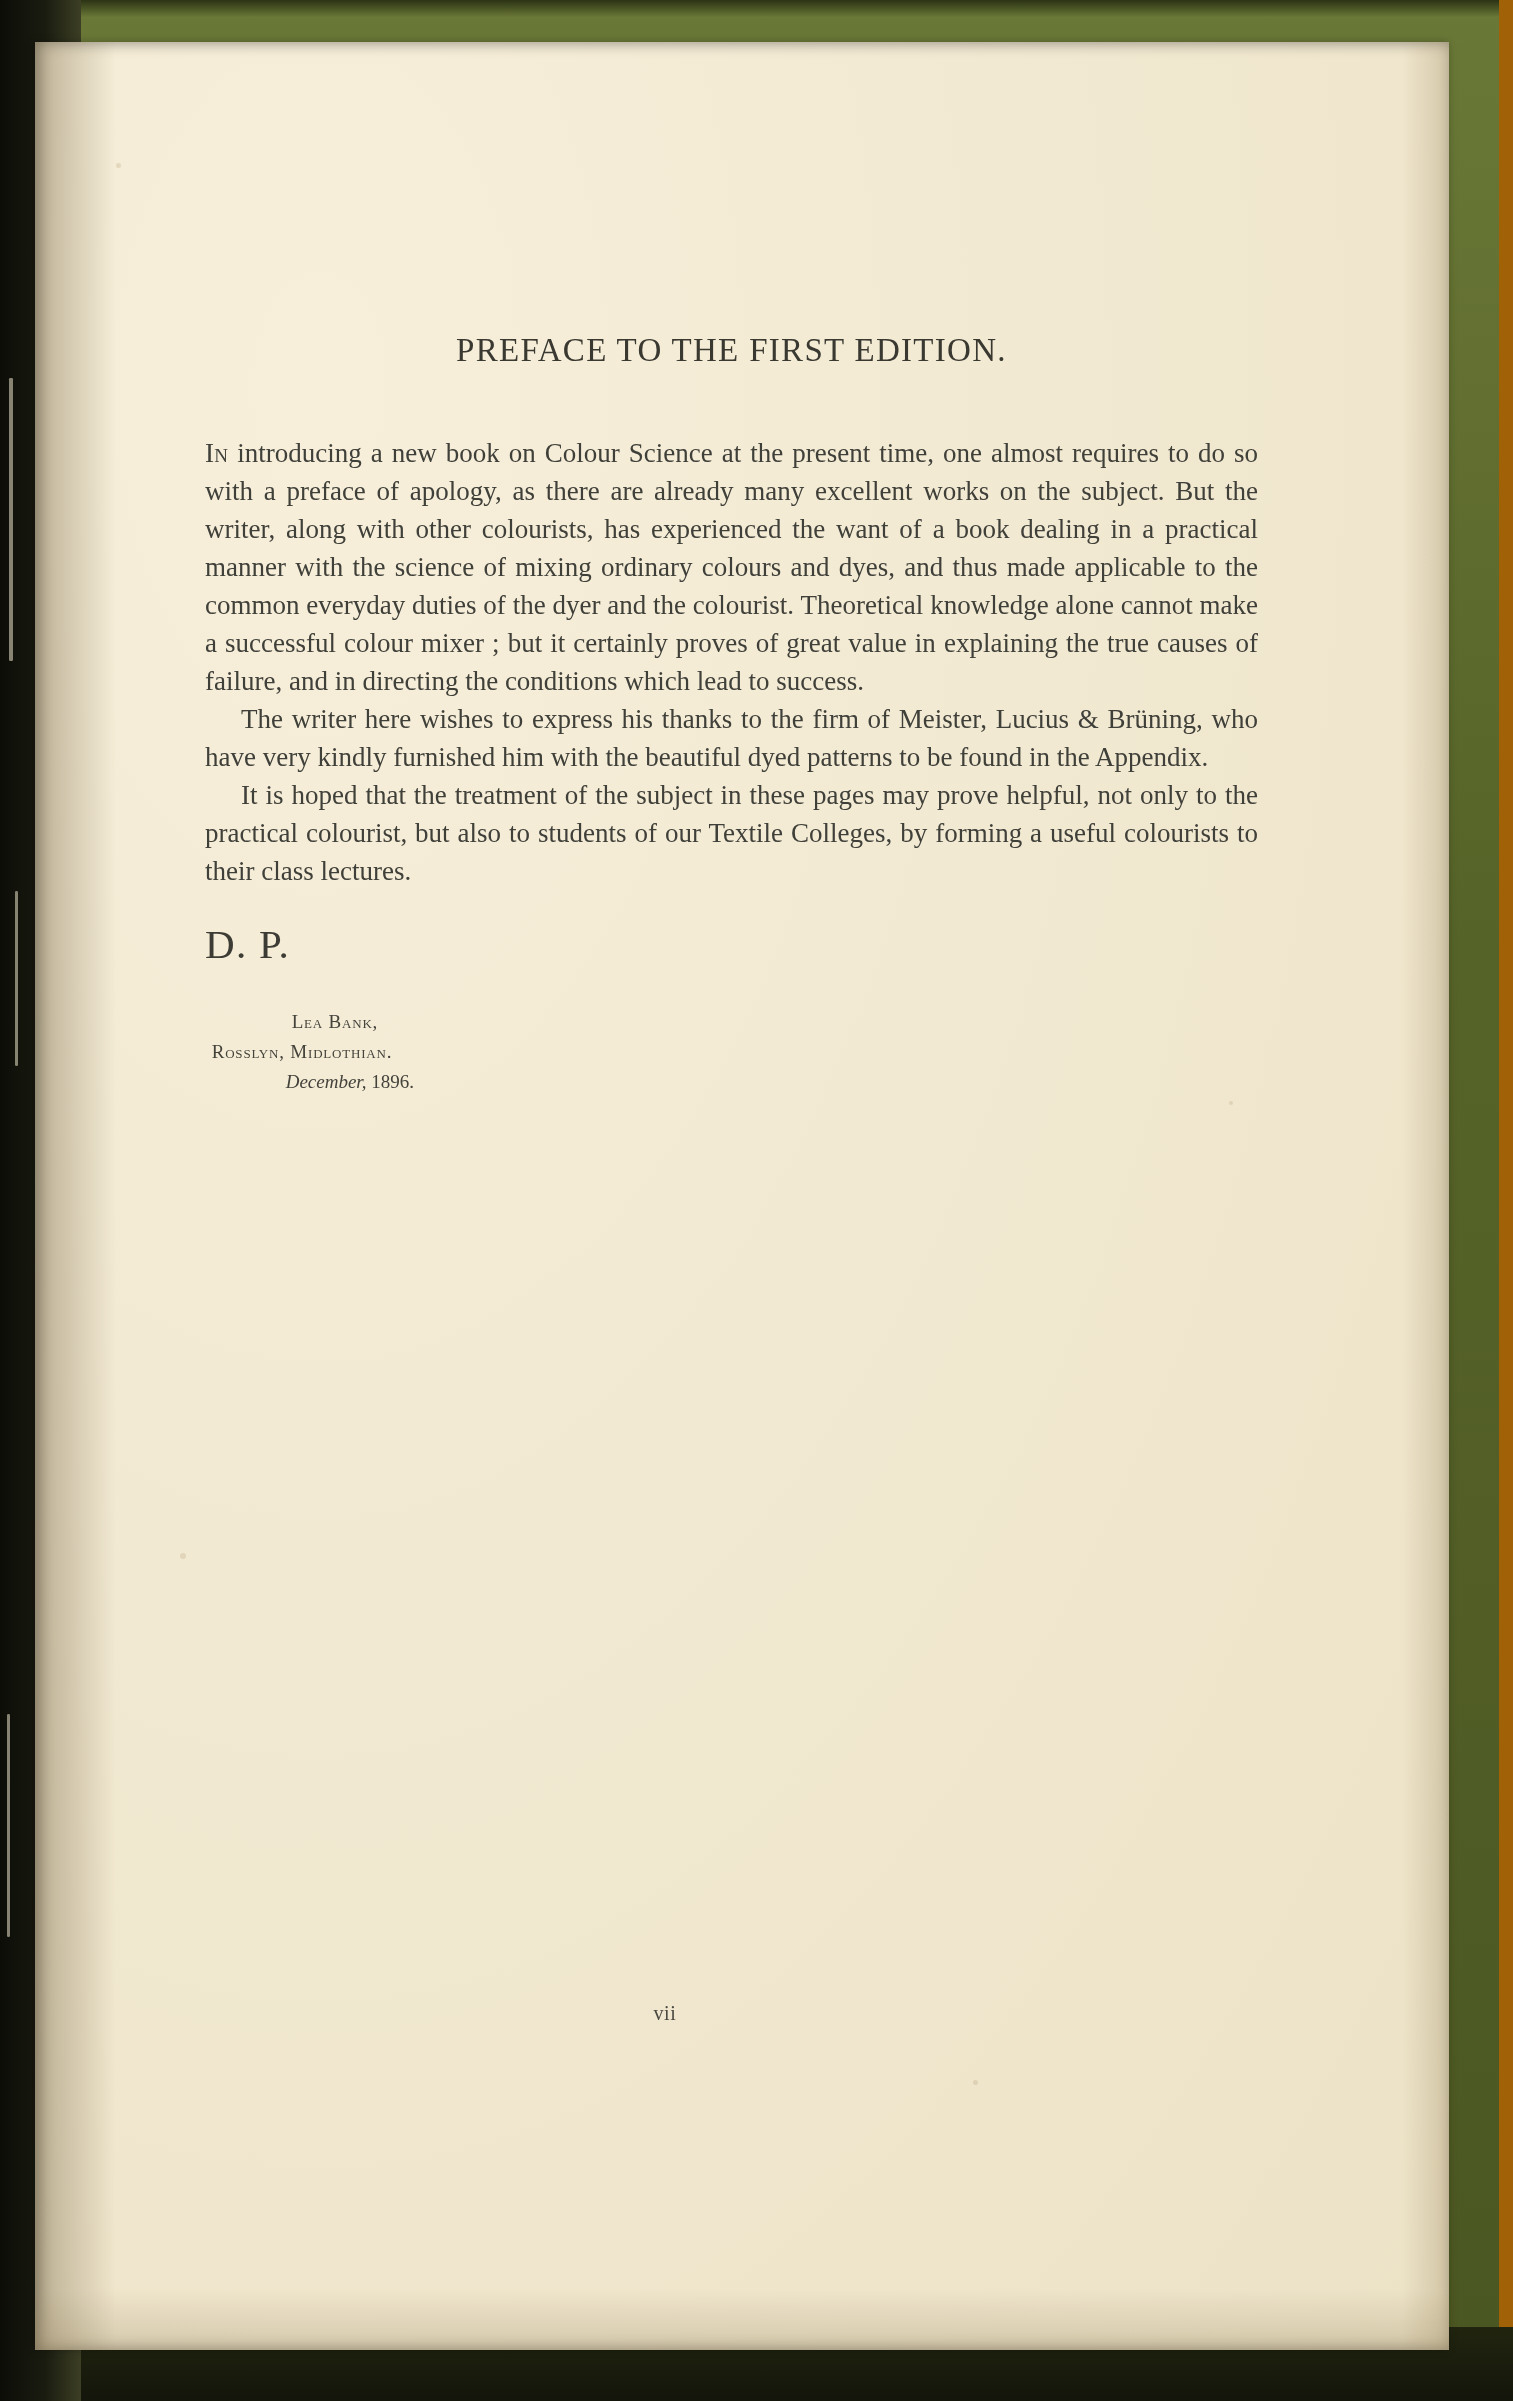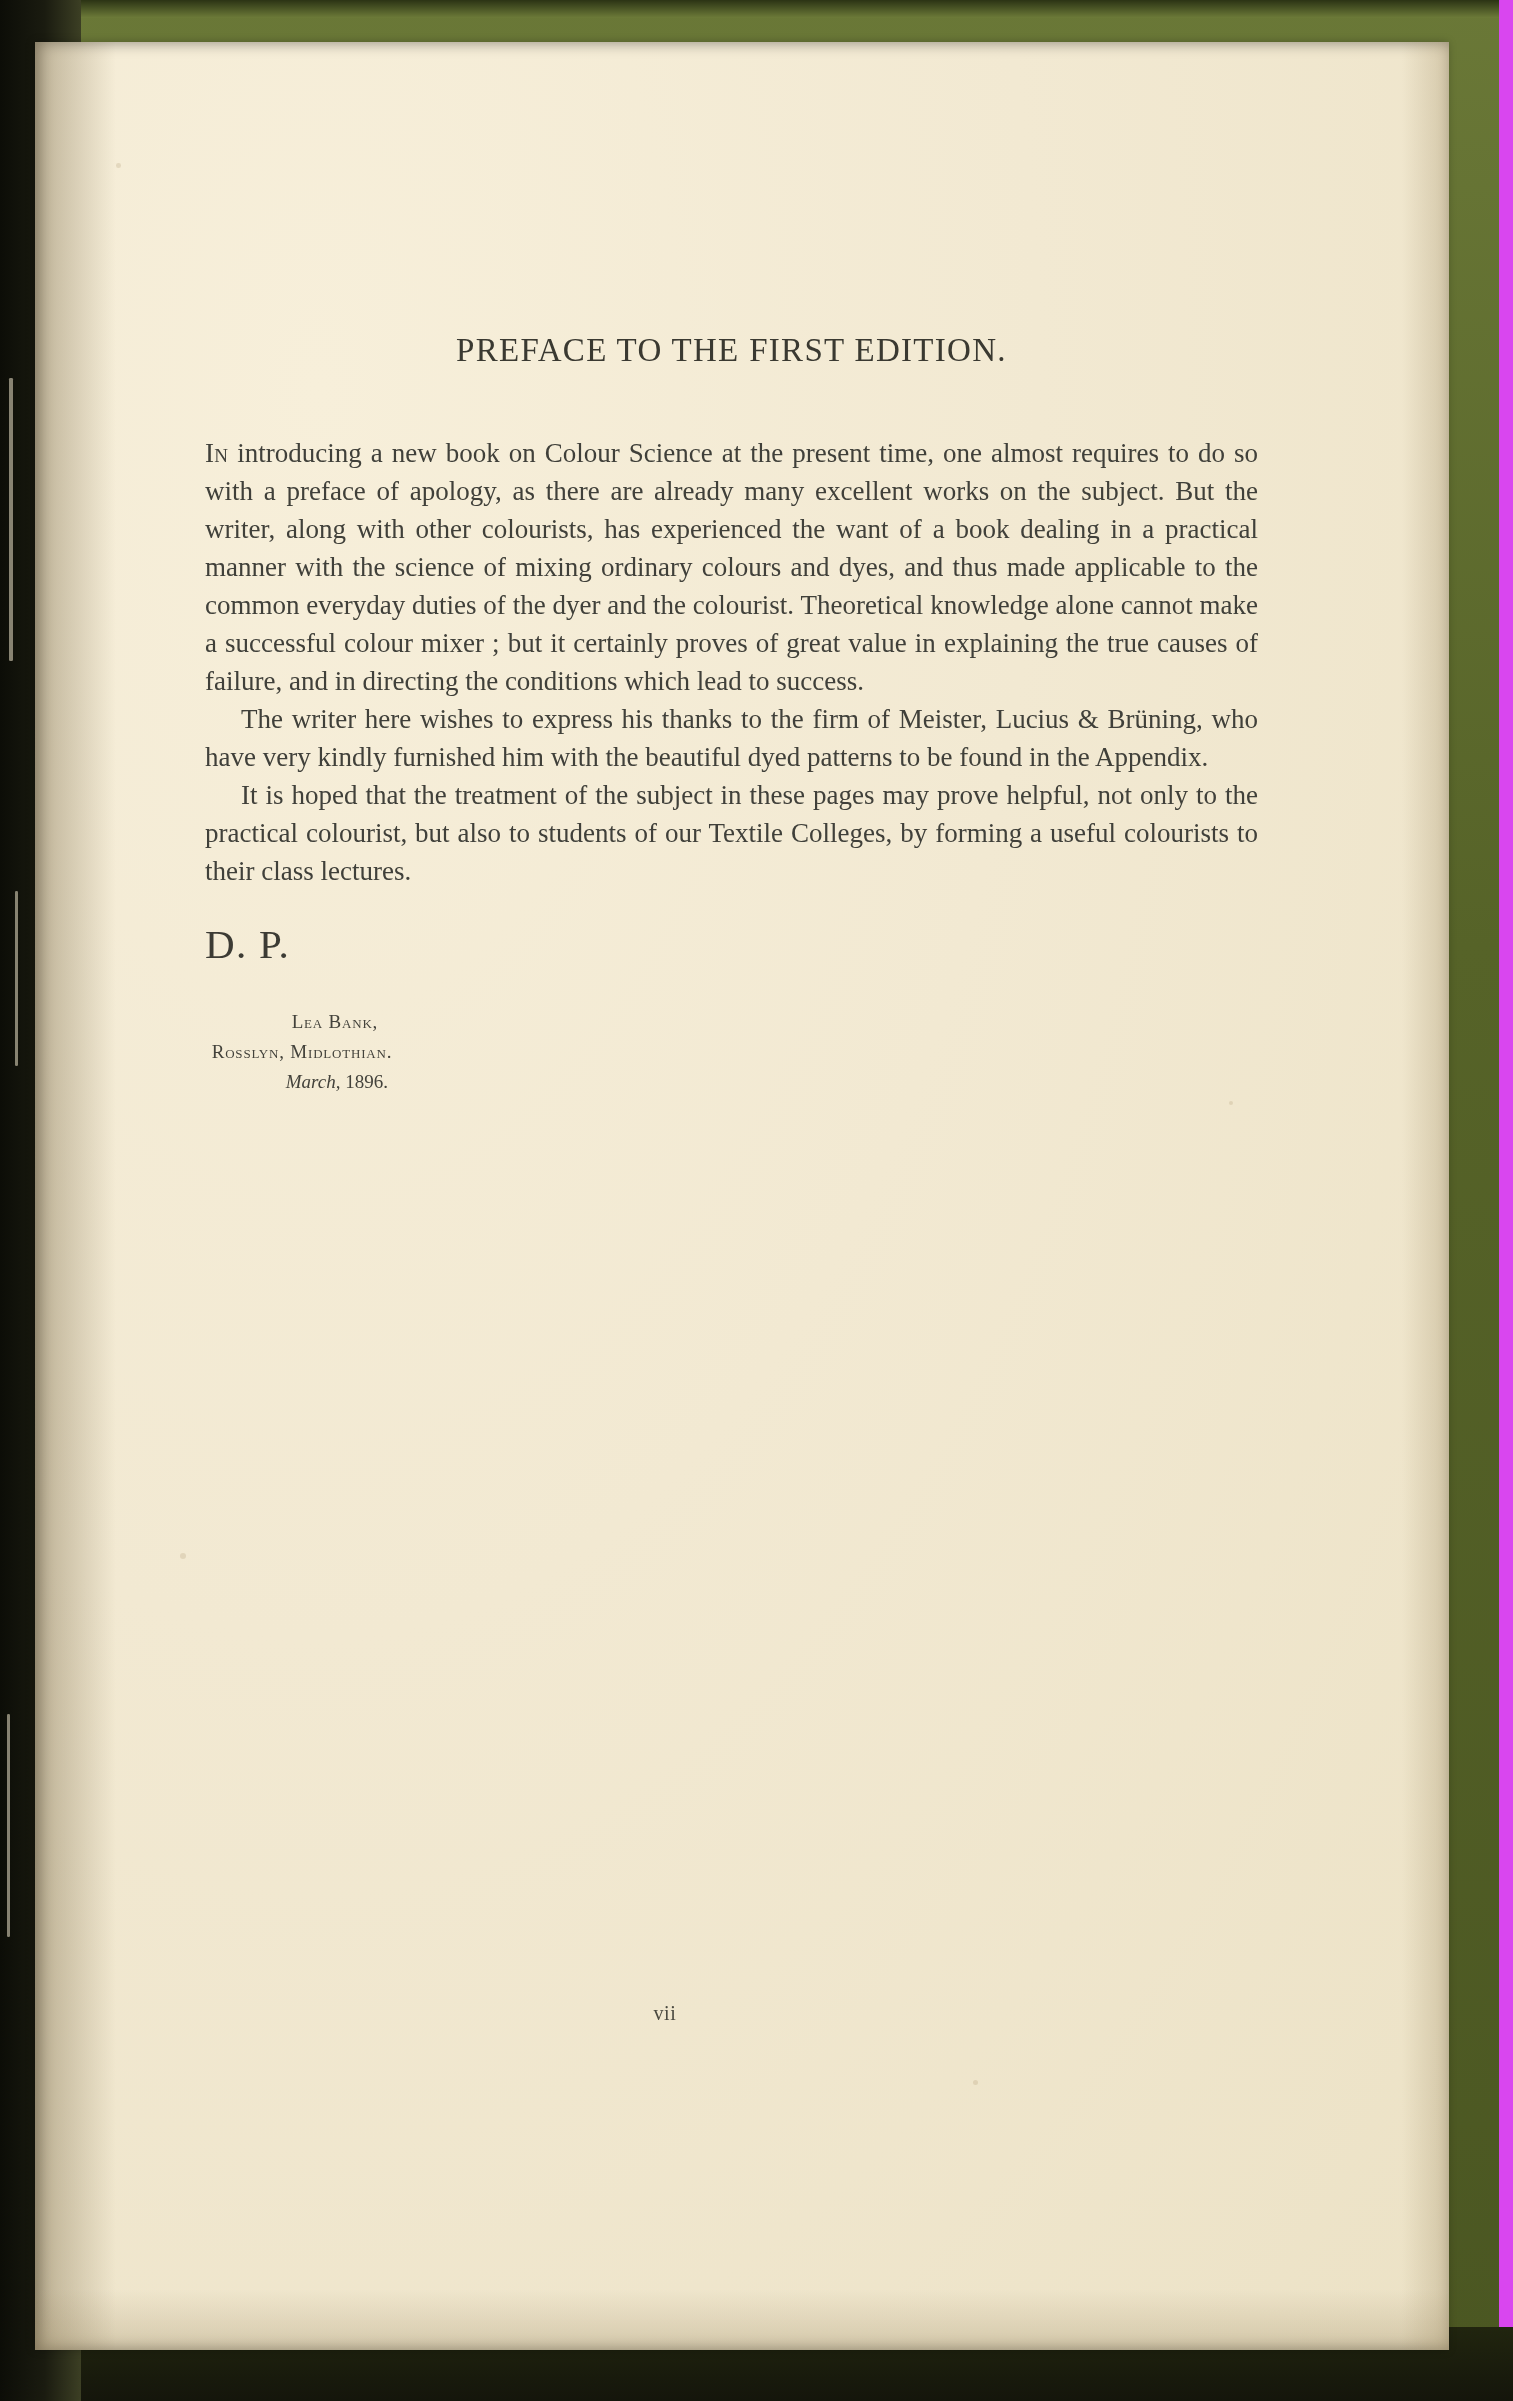--- a/index.html
+++ b/index.html
@@ -12,21 +12,21 @@
     height: 2401px;
     overflow: hidden;
     font-family: "Liberation Serif", serif;
   }
 
   
   #scan-root {
     position: relative;
     width: 1513px;
     height: 2401px;
-    background: #d946ef;
+    background: #a16207;
   }
 
   
   #book-cover {
     position: absolute;
     left: 65px;
     top: 0px;
     width: 1434px;
     height: 2362px;
     background: #5d6b2f;
@@ -220,21 +220,21 @@
 
       <p class="body-par">The writer here wishes to express his thanks to the firm of Meister, Lucius &amp; Brüning, who have very kindly furnished him with the beautiful dyed patterns to be found in the Appendix.</p>
 
       <p class="body-par">It is hoped that the treatment of the subject in these pages may prove helpful, not only to the practical colourist, but also to students of our Textile Colleges, by forming a useful colourists to their class lectures.</p>
 
       <div id="signature">D. P.</div>
 
       <div id="colophon">
         <div class="colophon-line indent-1 sc">Lea Bank,</div>
         <div class="colophon-line indent-2 sc">Rosslyn, Midlothian.</div>
-        <div class="colophon-line indent-3"><span class="italic">March,</span><span> 1896.</span></div>
+        <div class="colophon-line indent-3"><span class="italic">December,</span><span> 1896.</span></div>
       </div>
 
     </div>
 
     <div id="folio">vii</div>
 
     <div id="page-edge-right"></div>
     <div id="page-edge-left"></div>
     <div id="page-edge-bottom"></div>
   </div>

